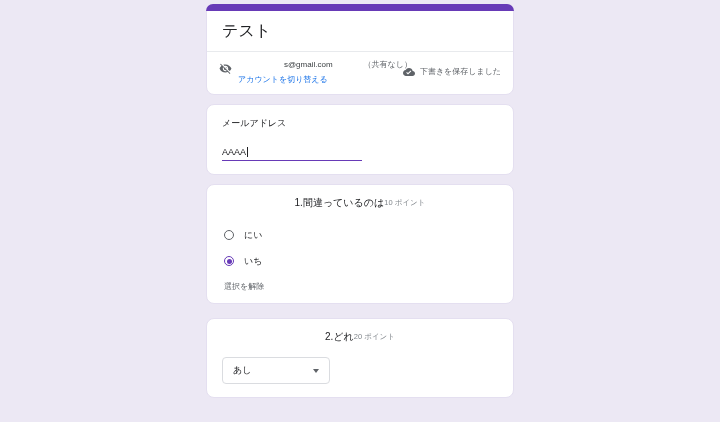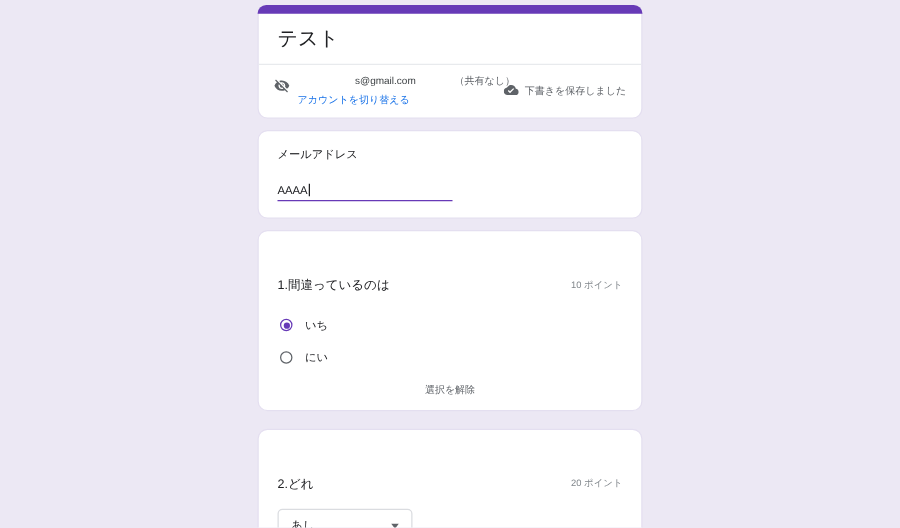--- a/index.html
+++ b/index.html
@@ -21,38 +21,38 @@
   
   .accent-bar { height:7px; background:#673ab7; border-radius:8px 8px 0 0; margin:-1px -1px 0 -1px; }
   .form-title { font-size:16px; color:#202124; padding:10px 15px 9px; }
   .divider { height:1px; background:#e8eaed; }
   .account-row { display:flex; align-items:flex-start; padding:7px 12px 9px; }
   .eye-wrap { margin-top:3px; flex:0 0 auto; }
   .account-info { flex:1 1 auto; margin-left:6px; min-width:0; }
   .account-email { font-size:8px; color:#3c4043; padding-left:46px; white-space:nowrap; }
   .shared-status { color:#5f6368;padding-left:31px; }
   .switch-link { font-size:8px; color:#1a73e8; margin-top:4px; cursor:pointer; }
-  .draft-status { display:flex; align-items:center; gap:5px; font-size:8px; color:#5f6368; margin-top:7px; flex:0 0 auto; }
+  .draft-status { display:flex; align-items:flex-start; gap:5px; font-size:8px; color:#5f6368; margin-top:7px; flex:0 0 auto; }
   
   .email-card { padding:12px 15px 13px; }
   .email-label { font-size:9px; color:#202124; }
   .email-input { margin-top:17px; width:140px; border-bottom:1.5px solid #673ab7; padding-bottom:3px; font-size:9px; color:#202124; display:flex; align-items:flex-end; cursor:text; }
   .text-cursor { width:1px; height:10px; background:#202124; margin-left:1px; }
   
   .question-card { padding:11px 15px 8px; }
-  .q-header { display:flex; justify-content:space-between; align-items:flex-start;margin-top:25px; }
+  .q-header { display:flex; justify-content:center; align-items:flex-start; }
   .q-title { font-size:10px; color:#202124; }
   .q-points { font-size:7.5px; color:#80868b; margin-top:2px; white-space:nowrap; }
   .options { margin-top:12px; }
   .option { display:flex; align-items:center; gap:10px; padding:6.5px 2px; cursor:pointer; }
   .radio { width:10px; height:10px; border:1.5px solid #5f6368; border-radius:50%; position:relative; flex:0 0 auto; }
   .radio.checked { border-color:#673ab7; }
   .radio.checked::after { content:""; position:absolute; left:50%; top:50%; width:5px; height:5px; margin:-2.5px 0 0 -2.5px; background:#673ab7; border-radius:50%; }
   .option-label { font-size:9px; color:#202124; }
-  .clear-selection { text-align:center; font-size:8px; color:#5f6368; padding:7px 2px 3px; cursor:pointer; }
+  .clear-selection { text-align:left; font-size:8px; color:#5f6368; padding:7px 2px 3px; cursor:pointer; }
   .q2-card { padding:11px 15px 13px; }
   .dropdown { margin-top:13px; width:108px; height:27px; border:1px solid #dadce0; border-radius:4px; display:flex; align-items:center; justify-content:space-between; padding:0 10px; font-size:9px; color:#202124; cursor:pointer; }
   .dd-arrow { width:0; height:0; border-left:3.5px solid transparent; border-right:3.5px solid transparent; border-top:4px solid #5f6368; }
   .icon-svg { display:block; fill:#5f6368; }
 </style>
 </head>
 <body style="background: rgb(236, 232, 244);">
 
 <div class="form-column">
 
@@ -89,26 +89,26 @@
     </div>
   </div>
 
   <div class="card question-card" style="margin-bottom:14px;">
     <div class="q-header">
       <div class="q-title">1.間違っているのは</div>
       <div class="q-points">10 ポイント</div>
     </div>
     <div class="options">
       <div class="option">
+        <span class="radio"></span>
+        <span class="option-label">にい</span>
+      </div>
+      <div class="option">
         <span class="radio checked"></span>
         <span class="option-label">いち</span>
-      </div>
-      <div class="option">
-        <span class="radio"></span>
-        <span class="option-label">にい</span>
       </div>
     </div>
     <div class="clear-selection">選択を解除</div>
   </div>
 
   <div class="card q2-card">
     <div class="q-header">
       <div class="q-title">2.どれ</div>
       <div class="q-points">20 ポイント</div>
     </div>

